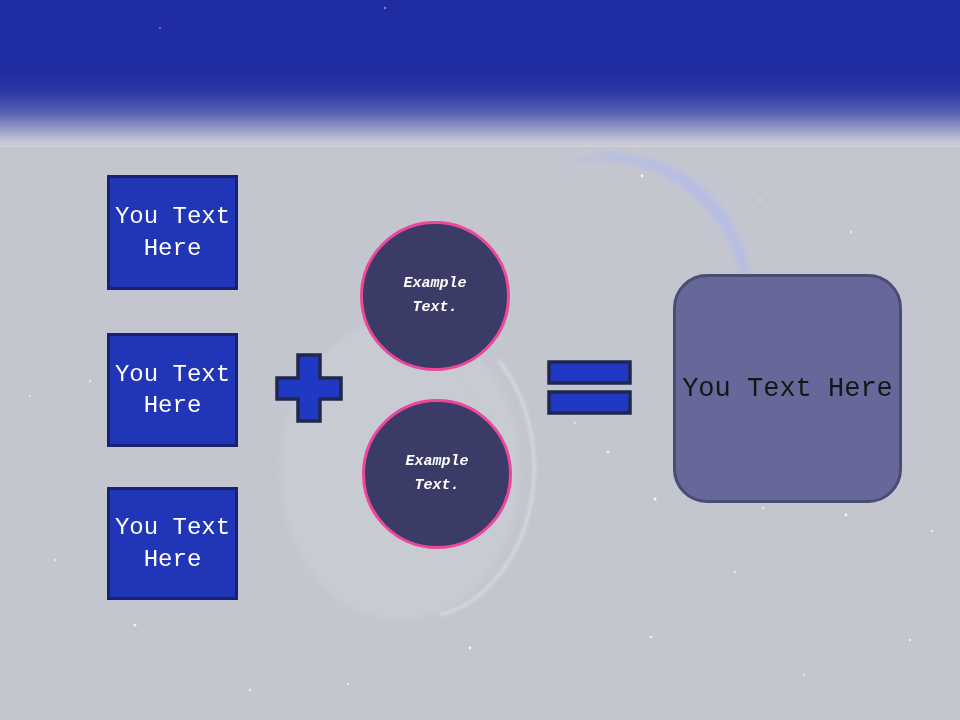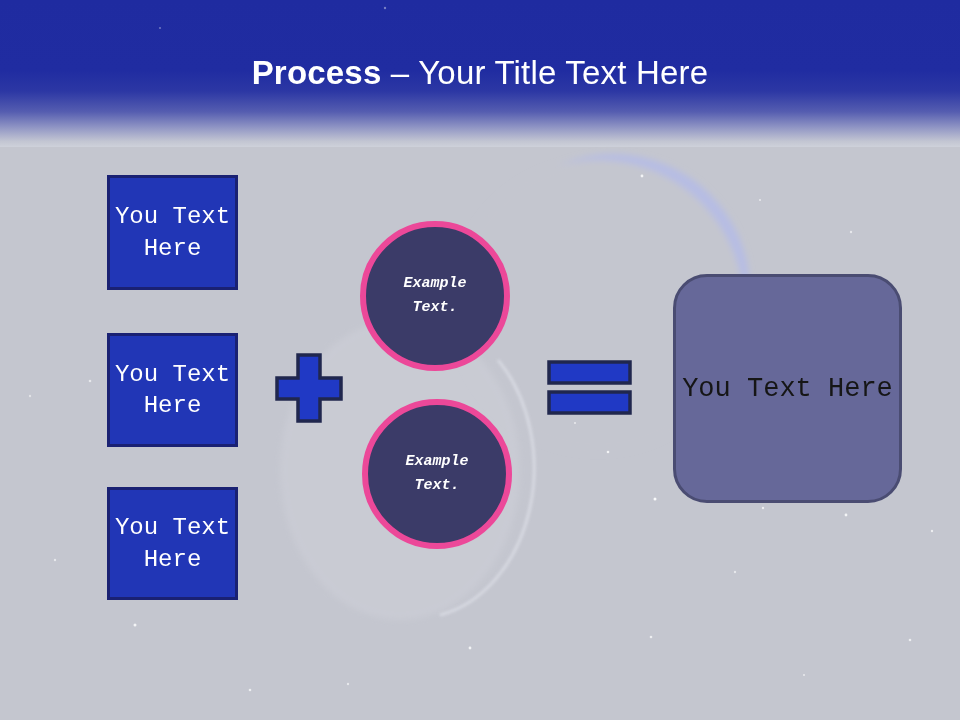--- a/index.html
+++ b/index.html
@@ -16,21 +16,21 @@
   .title .t-bold{font-weight:bold;}
 
   .shape{position:absolute;z-index:4;box-sizing:border-box;display:flex;align-items:center;justify-content:center;text-align:center;font-family:Liberation Mono, monospace;}
 
   .box{width:131px;background:#2136b6;border:3px solid#1a2173;color:#ffffff;
     font-size:24px;line-height:1.3;}
   .box1{left:107px;top:175px;height:115px;}
   .box2{left:107px;top:333px;height:114px;}
   .box3{left:107px;top:487px;height:113px;}
 
-  .circle{width:150px;height:150px;border-radius:50%;background:#3b3b68;border:6px solid #ec4899;
+  .circle{width:150px;height:150px;border-radius:50%;background:#3b3b68;border:3px solid #ec4899;
     color:#ffffff;font-size:15px;font-weight:bold;font-style:italic;line-height:1.6;}
   .circle .ctext{width:95px;}
   .circle1{left:360px;top:221px;}
   .circle2{left:362px;top:399px;}
 
   .result{left:673px;top:274px;width:229px;height:229px;border-radius:34px;
     background:#666899;border:3px solid #4a4c72;color:#161616;font-size:27px;}
 
   .opsvg{position:absolute;z-index:4;}
   .plus-svg{left:274px;top:352px;}
@@ -83,23 +83,20 @@
       <circle cx="470" cy="648" r="1.4" opacity="0.8"></circle>
       <circle cx="735" cy="572" r="1.2" opacity="0.6"></circle>
       <circle cx="651" cy="637" r="1.3" opacity="0.7"></circle>
       <circle cx="910" cy="640" r="1.3" opacity="0.7"></circle>
       <circle cx="804" cy="675" r="1.1" opacity="0.6"></circle>
       <circle cx="385" cy="8" r="1.2" opacity="0.4"></circle>
       <circle cx="160" cy="28" r="1.1" opacity="0.35"></circle>
     </g>
   </svg>
 
-  <div class="title">
-    <span class="t-bold">Process</span><span> – Your Title Text Here</span>
-  </div>
 
   <div class="shape box box1">
     <span>You Text Here</span>
   </div>
   <div class="shape box box2">
     <span>You Text Here</span>
   </div>
   <div class="shape box box3">
     <span>You Text Here</span>
   </div>

